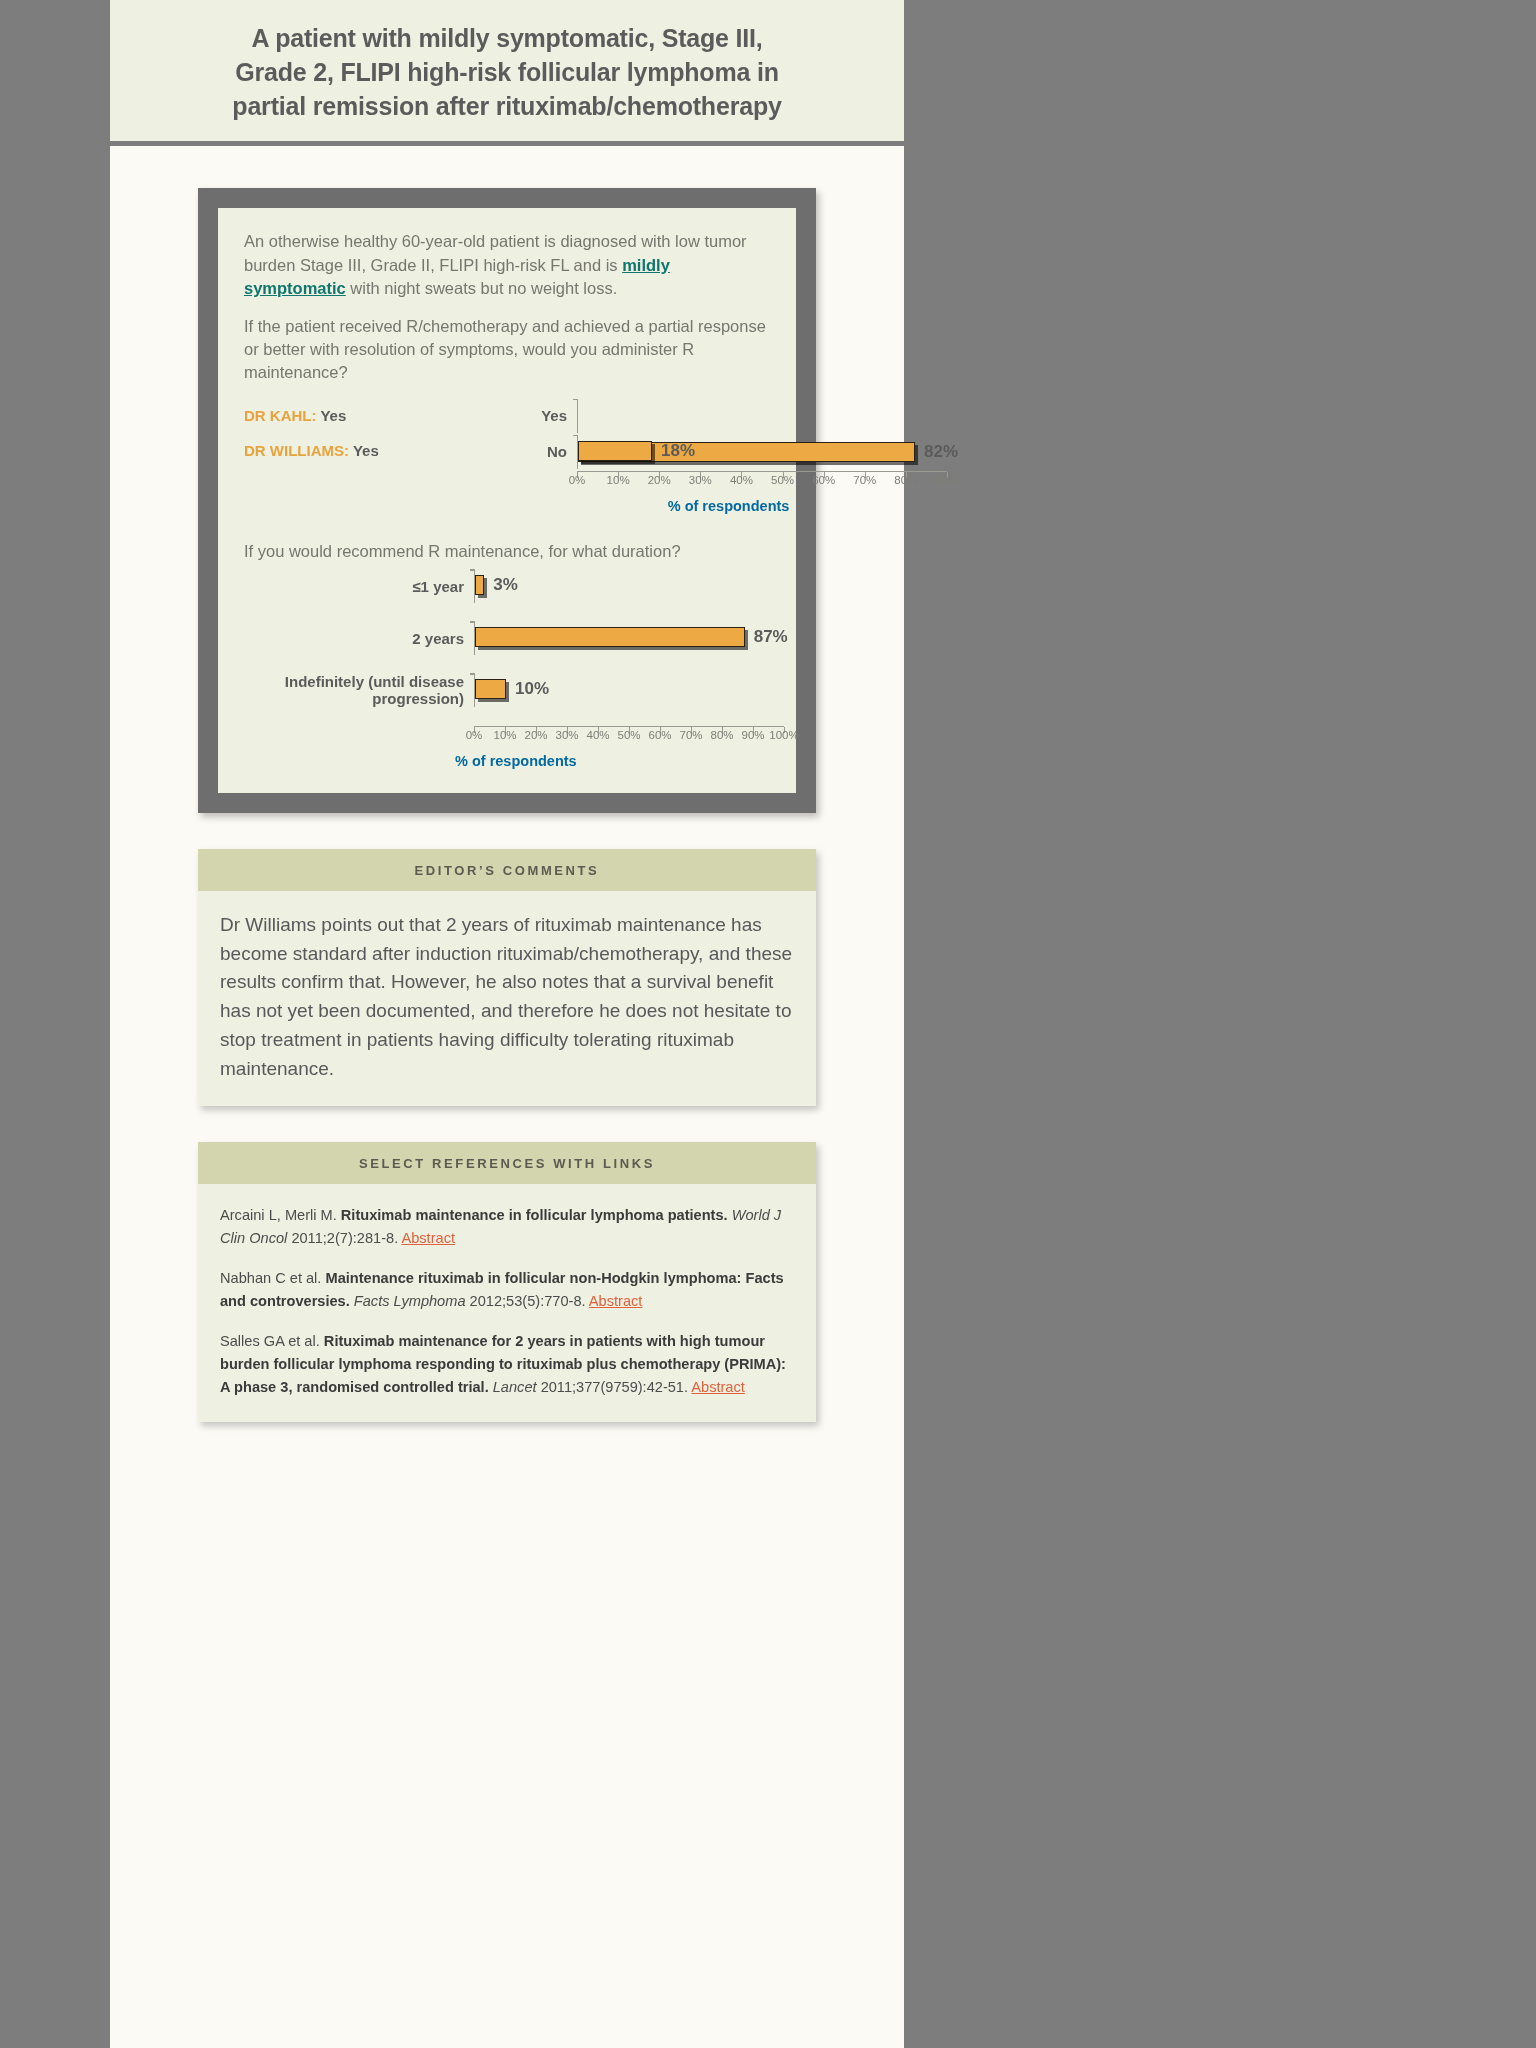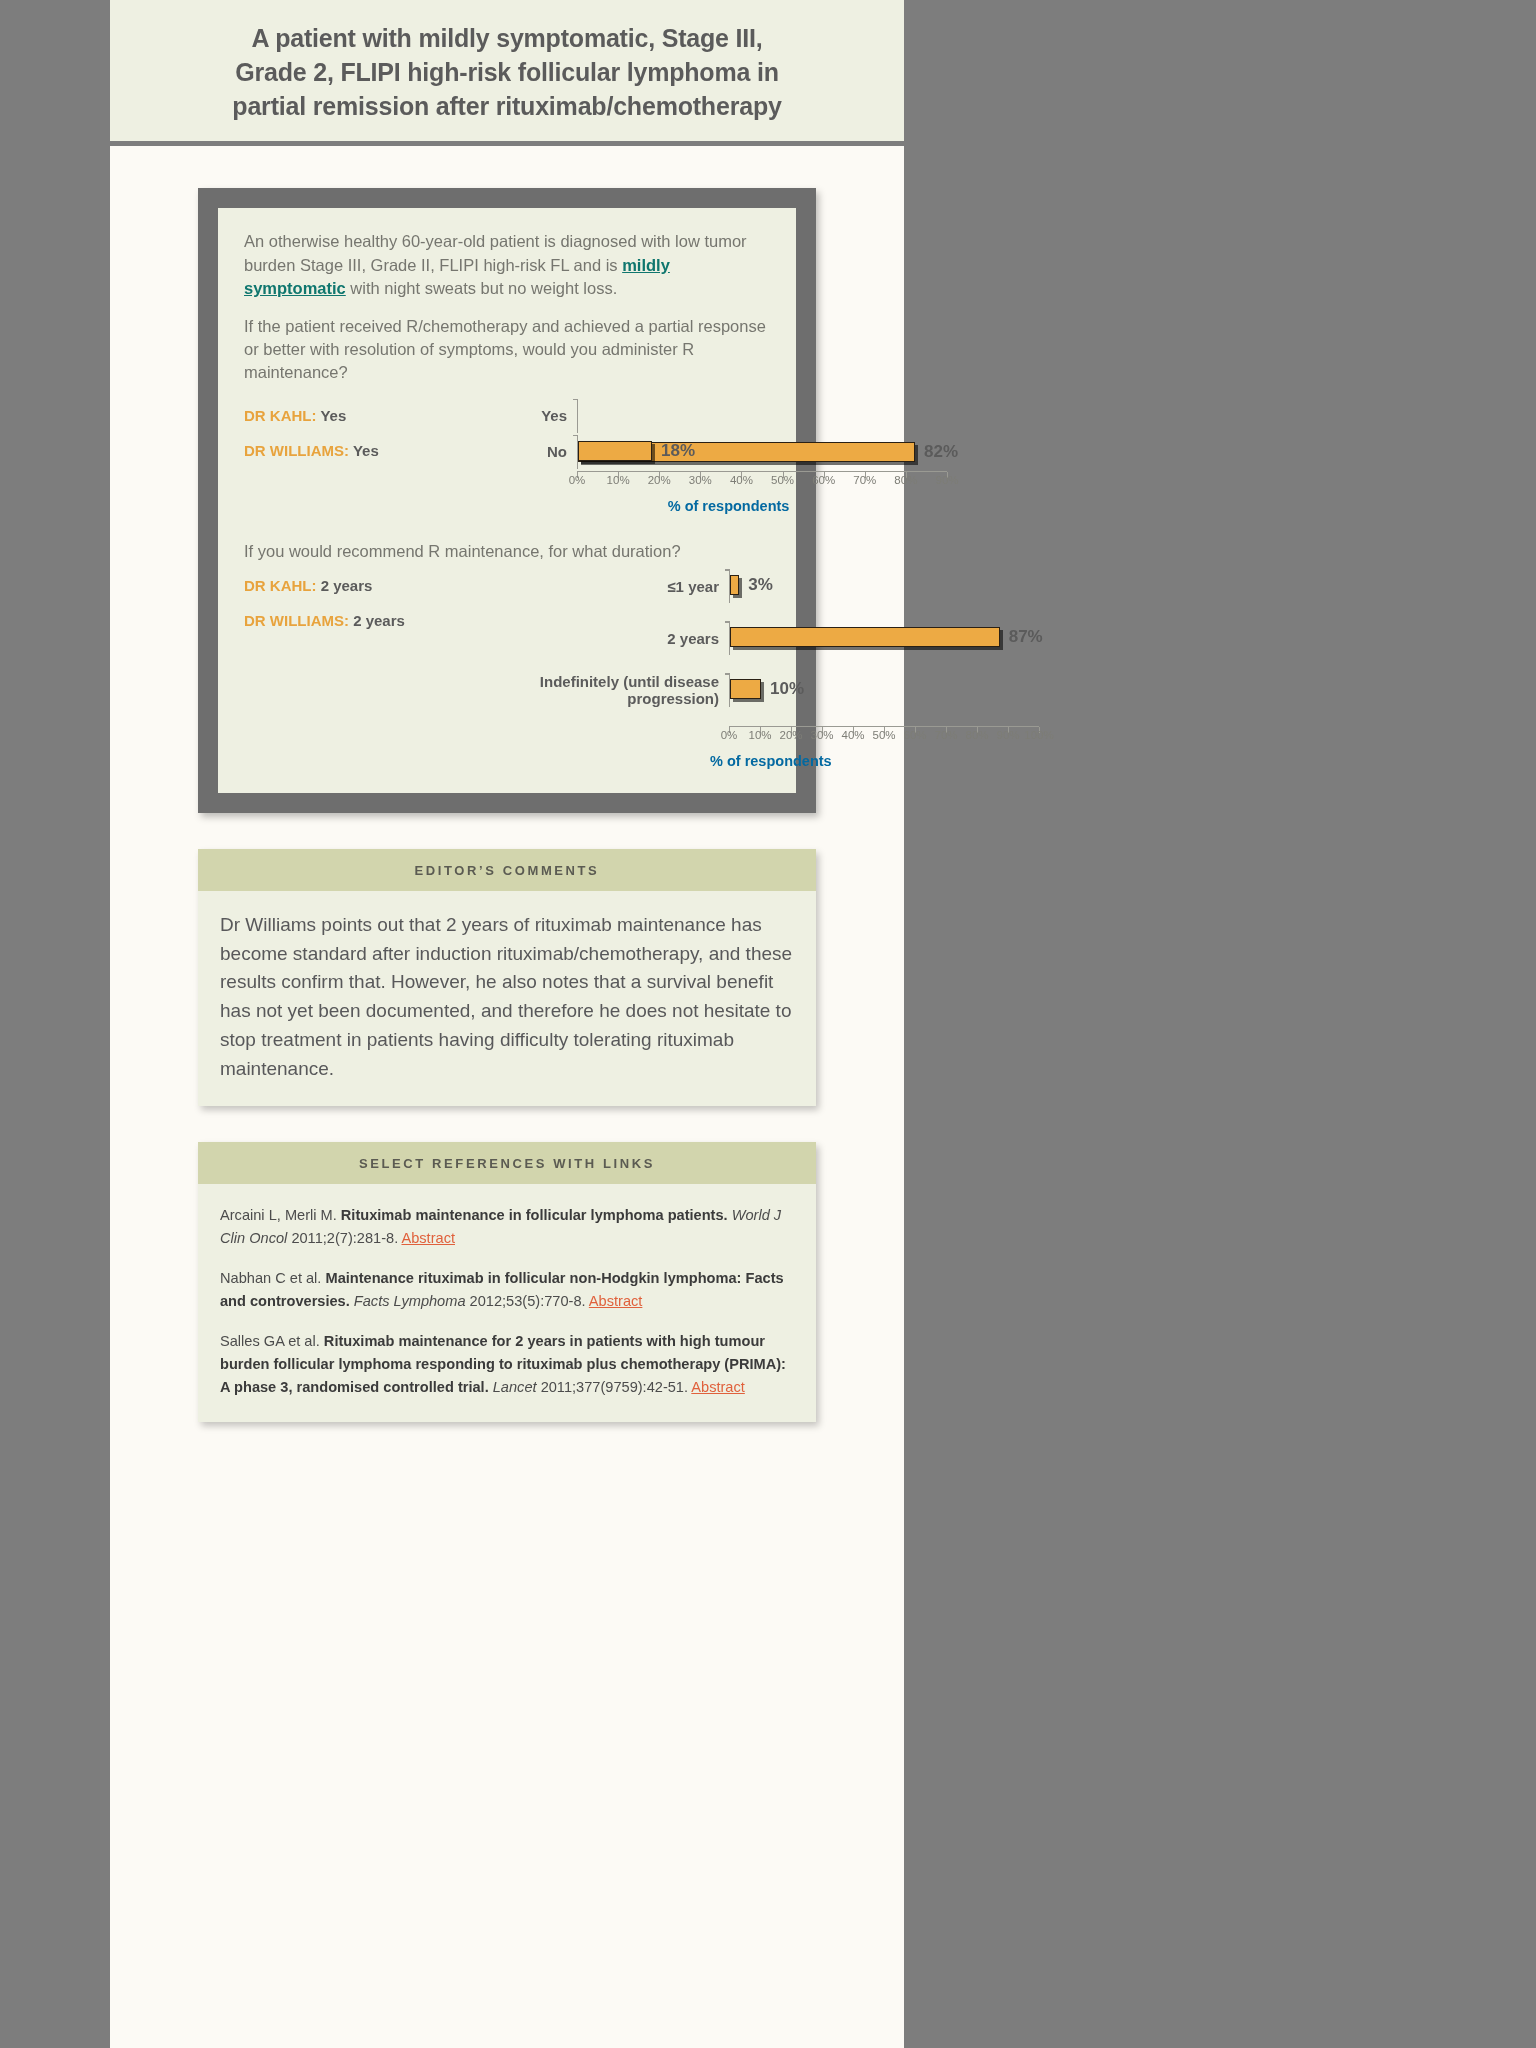--- a/index.html
+++ b/index.html
@@ -198,28 +198,20 @@
                 </div>
               </div>
             </div>
           <div class="axistitle">% of respondents</div>
         </div>
       </div>
 
       <p class="stem q2-stem">If you would recommend R maintenance, for what duration?</p>
 
       <div class="chartblock">
-        <div class="faculty">
-          <div class="fac-line">
-            <span class="nm">DR KAHL:</span><span> 2 years</span>
-          </div>
-          <div class="fac-line">
-            <span class="nm">DR WILLIAMS:</span><span> 2 years</span>
-          </div>
-        </div>
 
         <div class="chartarea">
           <div id="chart2-rows">
               <div class="row" style="margin-bottom: 18px;">
                 <div class="cat" style="width: 230px; flex: 0 0 230px;">≤1 year</div>
                 <div class="plot" style="height: 34px;">
                   <span class="minortick" style="top: 0px;"></span>
                   <div class="barwrap" style="padding-top: 6px;">
                     <div class="bar" style="width: 9.3px; background: rgb(237, 170, 68);"></div>
                     <span class="val">3%</span>

